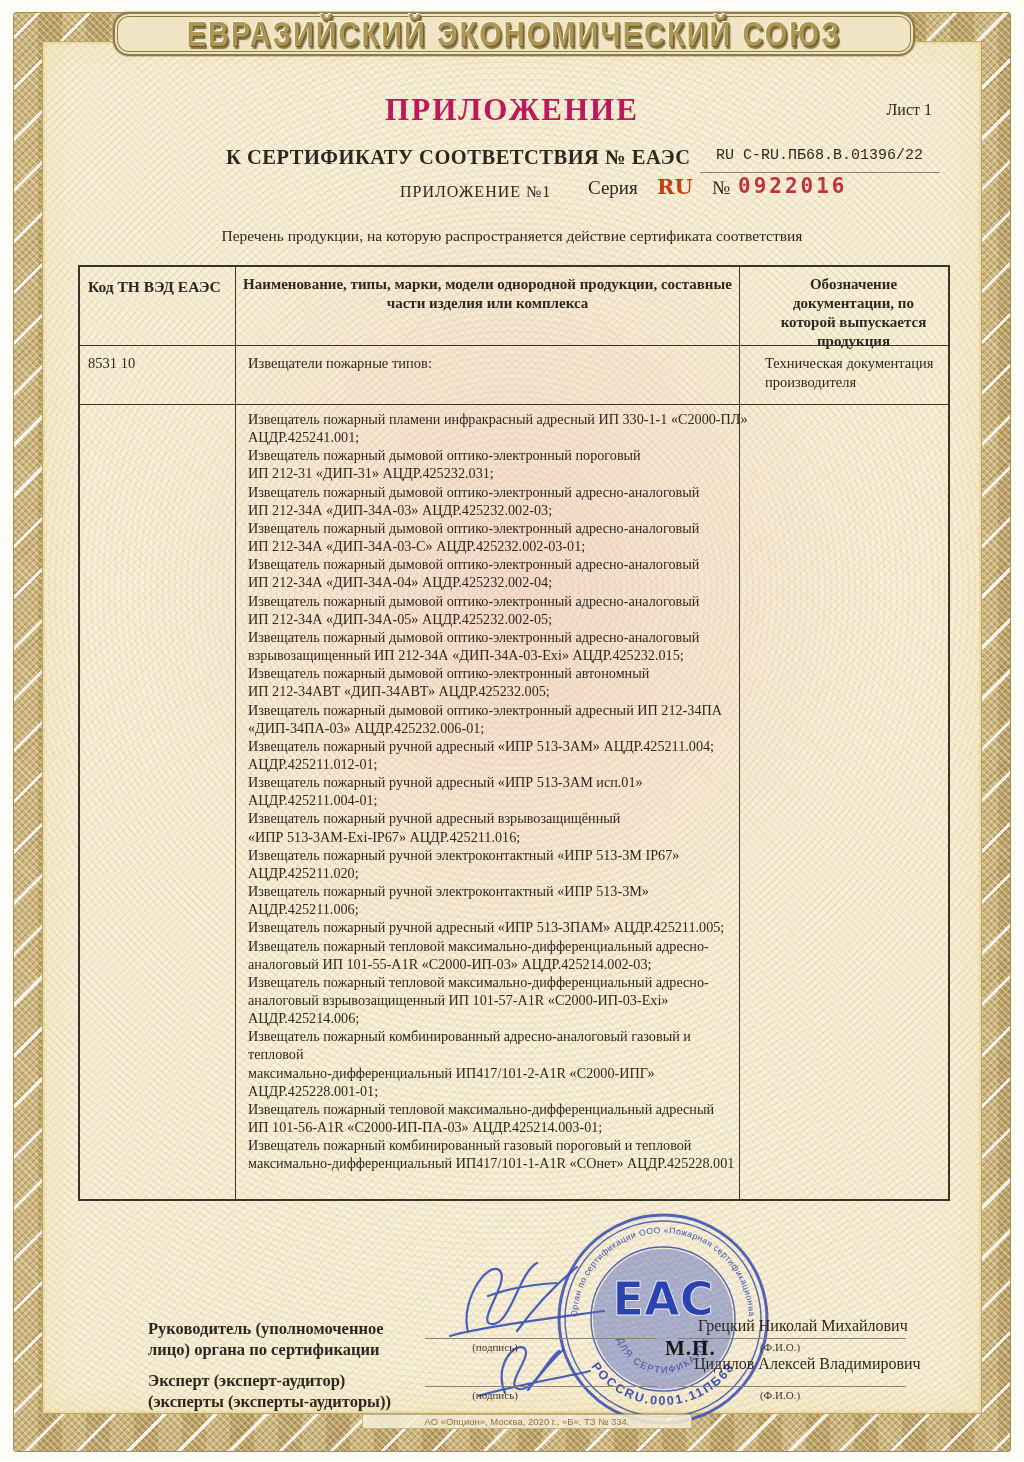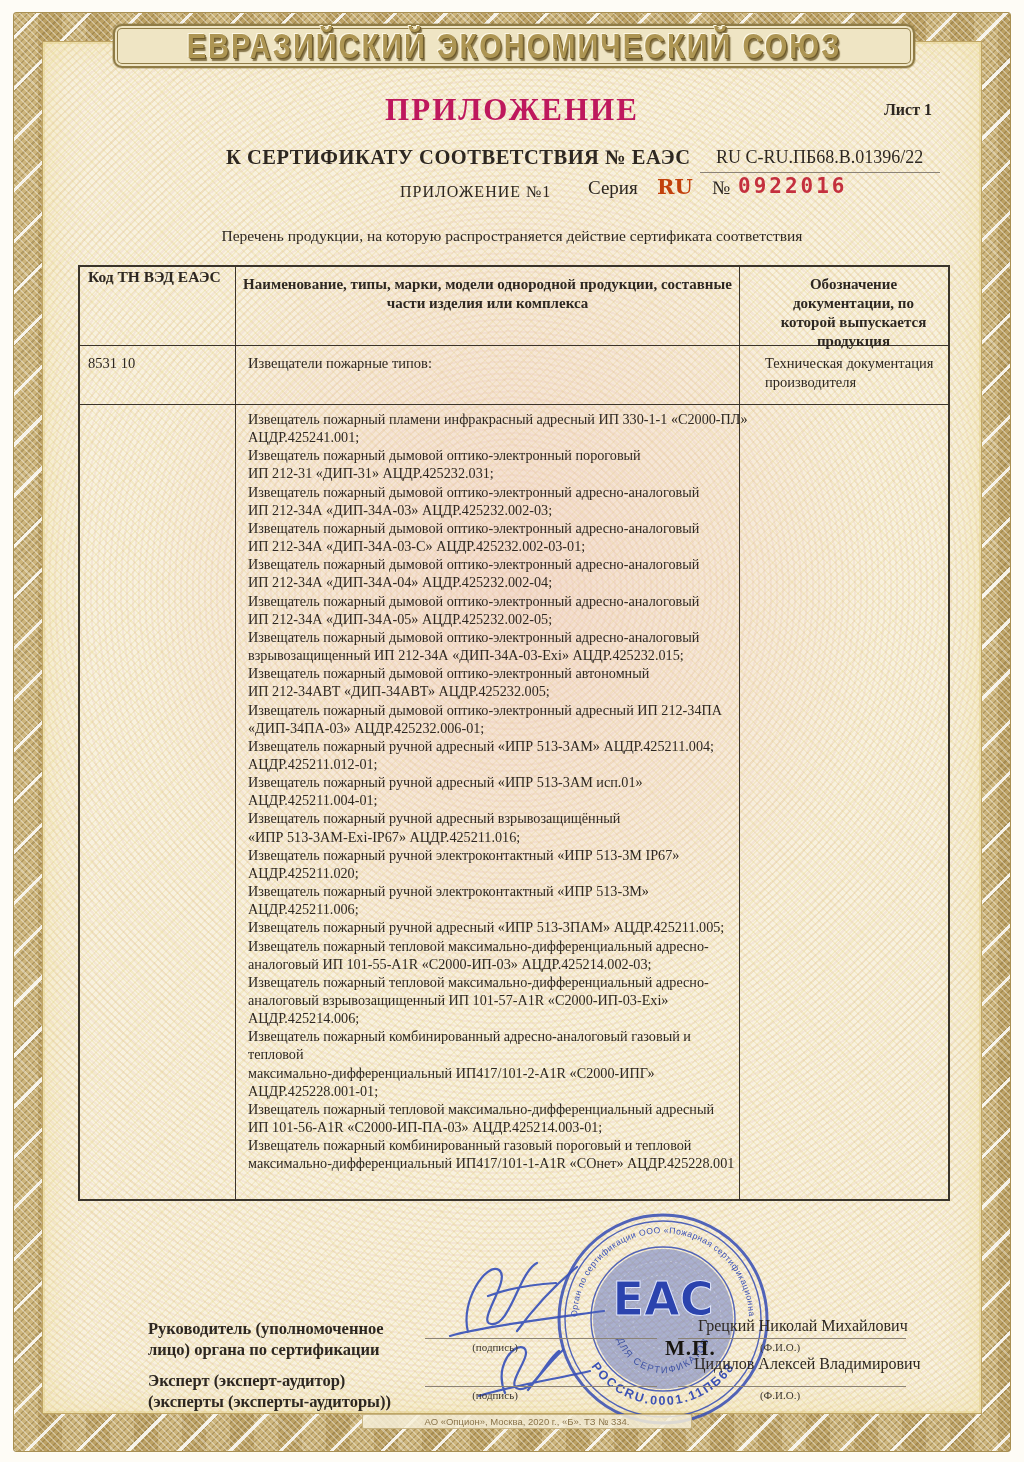--- a/index.html
+++ b/index.html
@@ -29,63 +29,63 @@
       radial-gradient(ellipse 55% 45% at 50% 40%, rgba(238,196,186,.5), rgba(238,196,186,0) 72%),
       repeating-radial-gradient(circle at 50% 40%, rgba(220,168,158,.15) 0 2px, rgba(0,0,0,0) 2px 6px),
       repeating-linear-gradient(45deg, rgba(222,202,105,.20) 0 1.5px, rgba(0,0,0,0) 1.5px 5.5px),
       repeating-linear-gradient(-45deg, rgba(222,202,105,.20) 0 1.5px, rgba(0,0,0,0) 1.5px 5.5px),
       #f8f1df;
     border:1px solid #bfa565;
     box-shadow: inset 0 0 0 2px rgba(214,192,96,.25), inset 0 0 40px rgba(232,212,130,.45);
   }
   
   .banner{
-    position:absolute;left:113px;top:24px;width:798px;height:40px;
+    position:absolute;left:113px;top:12px;width:798px;height:40px;
     background:#efe5c4;
-    border:2px solid #8f7b45;border-radius:9px;
+    border:2px solid #8f7b45;border-radius:16px;
     box-shadow: inset 0 0 0 2px #efe5c4, inset 0 0 0 3px #8f7b45, 0 0 0 1px rgba(143,123,69,.35);
     display:flex;align-items:center;justify-content:center;
   }
   .banner-text{
     font-family:"Liberation Sans", sans-serif;
     font-weight:bold;font-size:29px;letter-spacing:2px;
     color:#ad9553;
     transform:scaleY(1.22);
     text-shadow:-1px -1px 0 #fdf8e6, 1px 1px 0 #6d5a2c, 2px 2px 1px rgba(109,90,44,.8);
     white-space:nowrap;
   }
   .abs{position:absolute;}
   .doc-title{
     left:0;right:0;top:92px;text-align:center;
     font-size:31px;font-weight:bold;letter-spacing:2px;color:#be185d;
   }
-  .sheet{right:92px;top:101px;font-size:16px;font-weight:bold;}
+  .sheet{right:92px;top:101px;font-size:16px;}
   .subtitle{left:226px;top:146px;font-size:20.5px;font-weight:bold;letter-spacing:.5px;}
-  .certnum{left:716px;top:147px;font-size:18px;}
+  .certnum{left:716px;top:147px;font-size:15px;font-family:Liberation Mono, monospace;}
   .certnum-line{left:700px;top:172px;width:240px;border-top:1px solid #8a8276;height:0;}
   .appendix-label{left:400px;top:183px;font-size:16px;letter-spacing:1px;}
   .series-label{left:588px;top:177px;font-size:19px;}
   .series-value{left:657px;top:174px;font-size:21px;font-weight:bold;color:#c2410c;font-family:"DejaVu Serif",serif;}
   .num-sign{left:712px;top:177px;font-size:19px;}
   .num-value{left:738px;top:174px;font-size:21px;font-weight:bold;color:#c4303e;font-family:"DejaVu Sans Mono",monospace;letter-spacing:3px;}
   .list-caption{left:0;right:0;top:227px;text-align:center;font-size:15.5px;}
 
   
   .table{
     position:absolute;left:78px;top:265px;width:868px;
     display:grid;
     grid-template-columns:156px 504px 1fr;
     grid-template-rows:79px 59px 794px;
     border:2px solid #3a342b;
   }
   .cell{border-right:1.5px solid #3a342b;border-bottom:1.5px solid #3a342b;box-sizing:border-box;}
   .cell.last-col{border-right:none;padding-left:25px;}
   .cell.body{border-bottom:none;}
   .th{font-weight:bold;font-size:15px;line-height:19px;padding:8px 6px 0 6px;text-align:center;}
-  .th.code-col{text-align:left;padding-left:8px;padding-top:0;font-size:15.5px;}
+  .th.code-col{text-align:left;padding-left:8px;padding-top:10px;font-size:15.5px;}
   .td{font-size:14.5px;line-height:19px;padding:8px 8px 0 8px;}
   .td.name-col{padding-left:12px;}
   .product-list{padding:5px 4px 0 12px;}
   .product-line{font-size:14.2px;line-height:18.15px;white-space:nowrap;}
 
   
   .sig-label{left:148px;font-size:16.5px;font-weight:bold;line-height:21px;width:310px;}
   .sig-line{border-top:1px solid #8a8276;height:0;}
   .caption-small{font-size:11px;color:#3a352e;text-align:center;}
   .person-name{font-size:16px;white-space:nowrap;}

